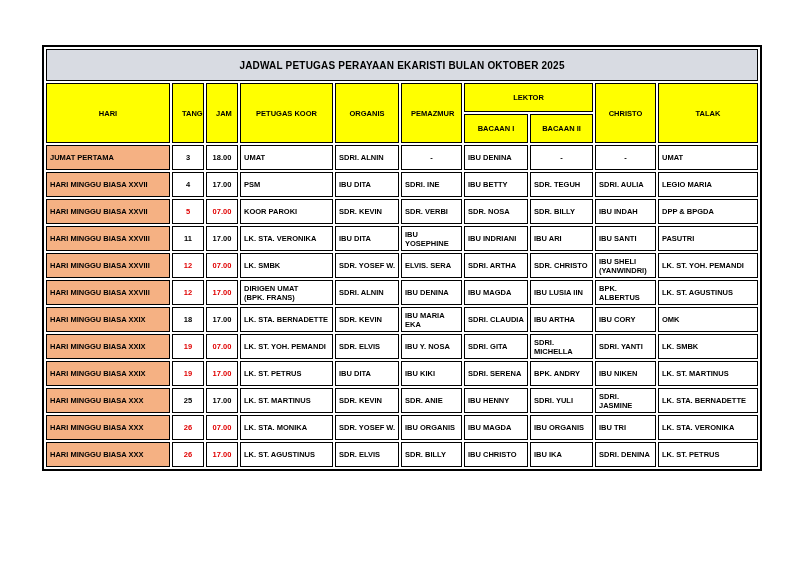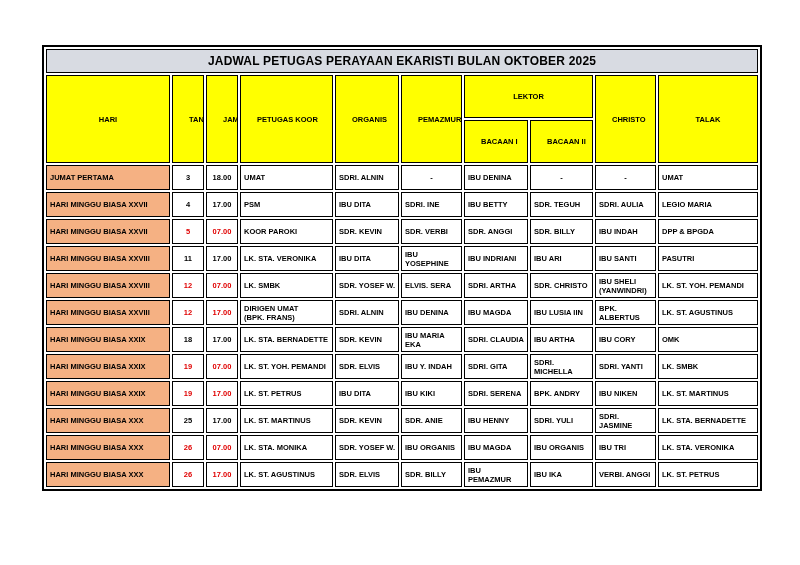--- a/index.html
+++ b/index.html
@@ -30,32 +30,32 @@
   }
   th, td {
     border: 1px solid var(--border-color, #000);
     box-sizing: border-box;
     font-weight: bold;
     color: #000;
     overflow: hidden;
   }
   .title-cell {
     background: var(--title-bg, #D8DBE2);
-    height: 24px;
-    font-size: 12px;
+    height: 32px;
+    font-size: 10px;
     text-align: center;
     vertical-align: middle;
     letter-spacing: 0.2px;
   }
   .hdr {
     background: var(--header-bg, #FFFF00);
     font-size: 7.5px;
     text-align: center;
     vertical-align: middle;
-    padding: 16px;
+    padding: 9px;
     white-space: nowrap;
   }
   tr.hdr-row-1 { height: 26px; }
   tr.hdr-row-2 { height: 22px; }
   td {
     font-size: 7.5px;
     padding: 1px 2px 1px 3px;
     vertical-align: middle;
     white-space: pre-line;
     line-height: 1.2;
@@ -131,21 +131,21 @@
             <td>SDRI. AULIA</td>
             <td>LEGIO MARIA</td>
           </tr>
           <tr>
             <td class="hari-cell">HARI MINGGU BIASA XXVII</td>
             <td class="center red">5</td>
             <td class="center red">07.00</td>
             <td>KOOR  PAROKI</td>
             <td>SDR. KEVIN</td>
             <td>SDR. VERBI</td>
-            <td>SDR. ANGGI</td>
+            <td>SDR. NOSA</td>
             <td>SDR. BILLY</td>
             <td>IBU INDAH</td>
             <td>DPP &amp; BPGDA</td>
           </tr>
           <tr>
             <td class="hari-cell">HARI MINGGU BIASA XXVIII</td>
             <td class="center">11</td>
             <td class="center">17.00</td>
             <td>LK. STA. VERONIKA</td>
             <td>IBU DITA</td>
@@ -192,21 +192,21 @@
             <td>IBU ARTHA</td>
             <td>IBU CORY</td>
             <td>OMK</td>
           </tr>
           <tr>
             <td class="hari-cell">HARI MINGGU BIASA XXIX</td>
             <td class="center red">19</td>
             <td class="center red">07.00</td>
             <td>LK. ST. YOH. PEMANDI</td>
             <td>SDR. ELVIS</td>
-            <td>IBU Y. INDAH</td>
+            <td>IBU Y. NOSA</td>
             <td>SDRI. GITA</td>
             <td>SDRI. MICHELLA</td>
             <td>SDRI. YANTI</td>
             <td>LK. SMBK</td>
           </tr>
           <tr>
             <td class="hari-cell">HARI MINGGU BIASA XXIX</td>
             <td class="center red">19</td>
             <td class="center red">17.00</td>
             <td>LK. ST. PETRUS</td>
@@ -241,21 +241,21 @@
             <td>IBU TRI</td>
             <td>LK. STA. VERONIKA</td>
           </tr>
           <tr>
             <td class="hari-cell">HARI MINGGU BIASA XXX</td>
             <td class="center red">26</td>
             <td class="center red">17.00</td>
             <td>LK. ST. AGUSTINUS</td>
             <td>SDR. ELVIS</td>
             <td>SDR. BILLY</td>
-            <td>IBU PEMAZMUR</td>
+            <td>IBU CHRISTO</td>
             <td>IBU IKA</td>
-            <td>VERBI. ANGGI</td>
+            <td>SDRI. DENINA</td>
             <td>LK. ST. PETRUS</td>
           </tr>
         </tbody>
     </table>
   </div>
 </div>
 
 </body></html>

